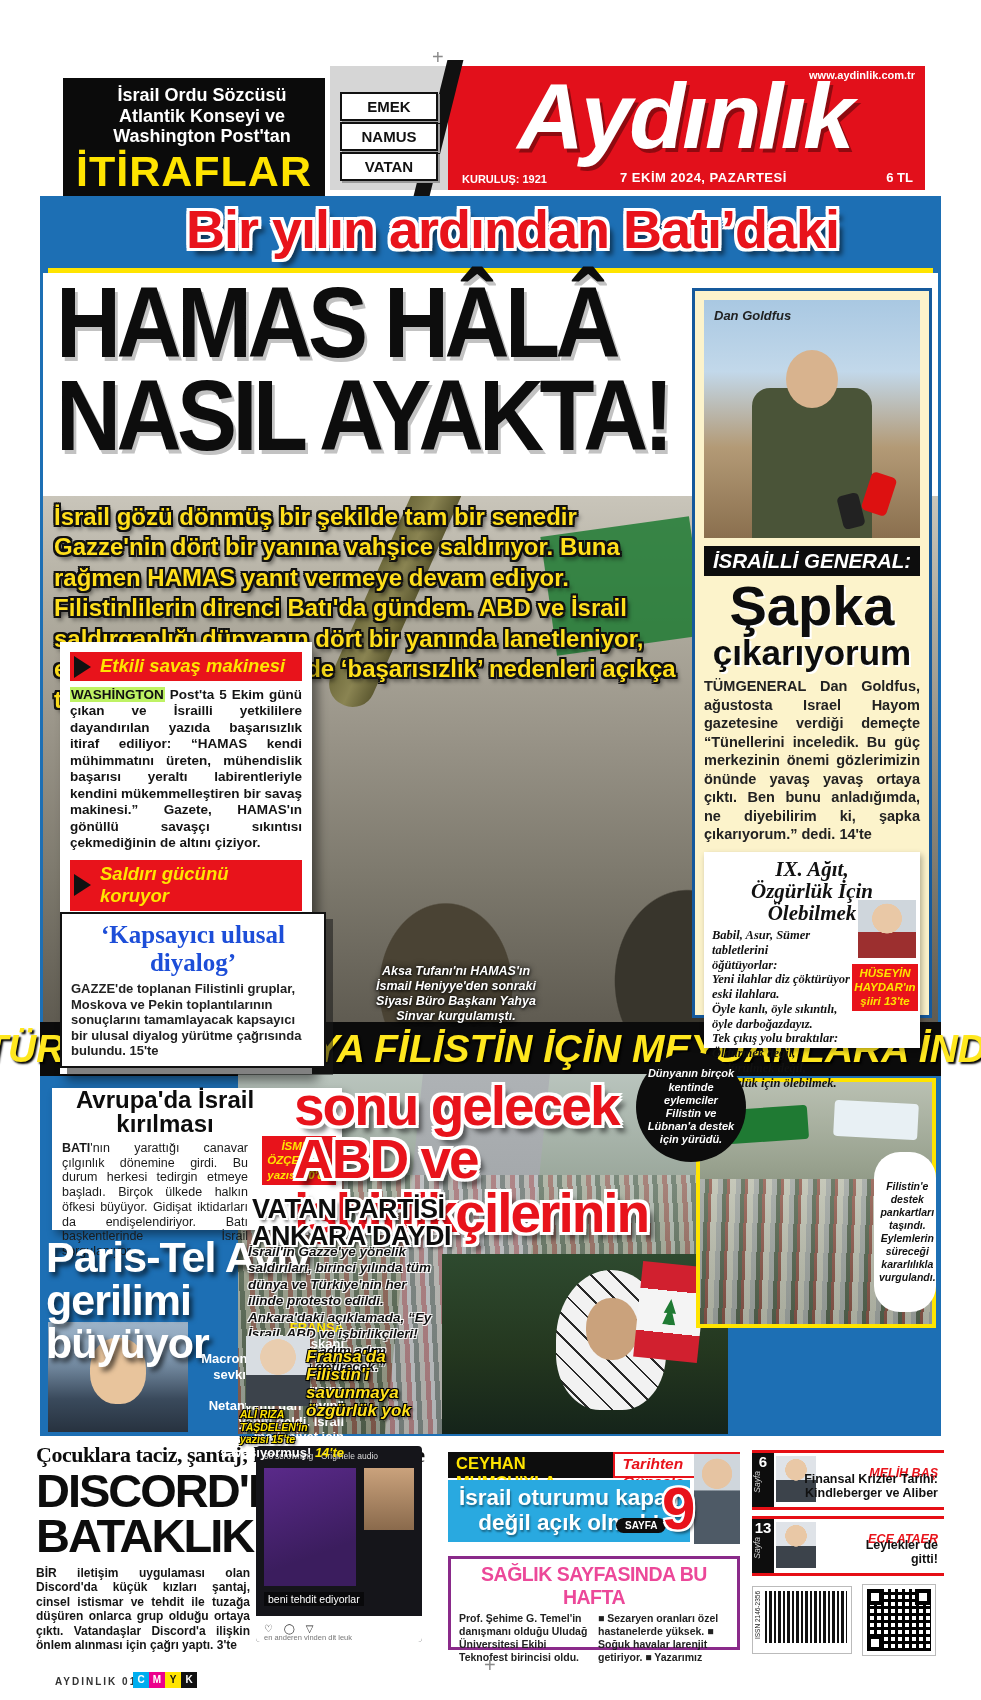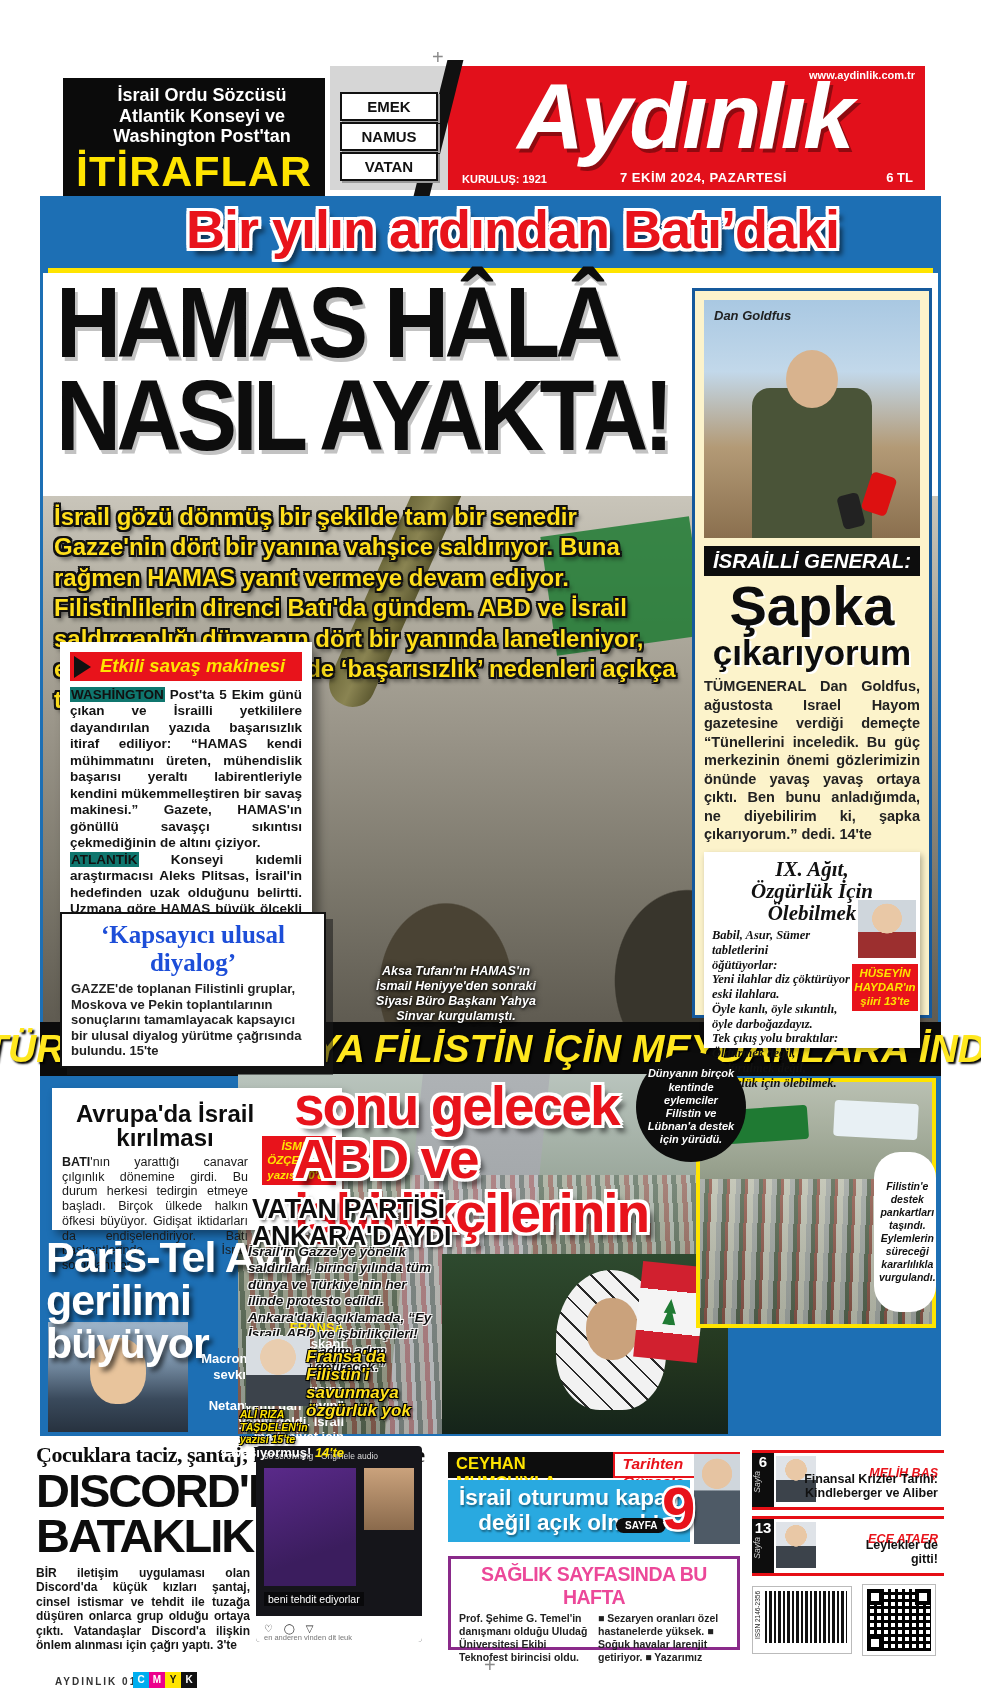--- a/index.html
+++ b/index.html
@@ -43,21 +43,21 @@
      radial-gradient(90px 120px at 18% 80%,#3c3a31 0 60%,transparent 61%),
      radial-gradient(110px 140px at 45% 85%,#4a4334 0 60%,transparent 61%),
      radial-gradient(120px 150px at 72% 82%,#38352c 0 60%,transparent 61%),
      radial-gradient(80px 100px at 92% 88%,#45412f 0 60%,transparent 61%);}
   .bigh{position:absolute;top:80px;left:16px;font-size:100px;font-weight:900;color:#0d0d0d;line-height:.93;letter-spacing:-5px;transform:scaleX(.9);transform-origin:left top;text-shadow:3px 4px 0 #c2c2c2;white-space:nowrap;}
   .standfirst{position:absolute;top:306px;left:14px;width:632px;font-size:24px;font-weight:800;line-height:1.27;color:#ffdf1b;z-index:4;}
   .leftbox{position:absolute;top:446px;left:20px;width:252px;background:#fff;padding:8px 10px 9px;z-index:4;box-shadow:6px 7px 10px rgba(0,0,0,.45);}
   .rbanner{position:relative;background:#e8131b;color:#ffe400;font-style:italic;font-weight:800;font-size:18.5px;padding:3px 6px 4px 30px;margin:2px 0 6px;}
   .rbanner:before{content:"";position:absolute;left:4px;top:50%;transform:translateY(-50%);border-top:11px solid transparent;border-bottom:11px solid transparent;border-left:17px solid #111;}
   .boxbody{font-size:13.5px;font-weight:700;line-height:1.22;color:#141414;text-align:justify;}
-  .hl{background:#0f766e;color:#111;font-weight:900;padding:0 1px;}
+  .hl{background:#bef264;color:#111;font-weight:900;padding:0 1px;}
   .pageref{background:#e8131b;color:#ffe400;font-weight:800;font-style:italic;padding:0 3px;}
   .dialogbox{position:absolute;top:716px;left:20px;width:266px;background:#fff;border:2px solid #111;padding:7px 9px;z-index:4;box-shadow:7px 7px 0 rgba(25,25,25,.55);}
   .dialogbox .dt{font-family:"Liberation Serif",serif;font-weight:900;font-size:25px;text-align:center;color:#1d4ed8;margin-bottom:4px;}
   .dialogbox .db{font-size:13px;font-weight:600;color:#222;line-height:1.2;}
   .capt{position:absolute;top:768px;left:330px;width:172px;z-index:4;text-align:center;font-size:12.5px;font-weight:700;font-style:italic;color:#fff;line-height:1.2;text-shadow:0 1px 3px #000,0 0 6px #000;}
   
   .rightbox{position:absolute;top:92px;left:652px;width:240px;height:730px;background:#fcf3cb;border:3px solid #15599c;padding:9px;z-index:5;}
   .gphoto{position:relative;width:100%;height:238px;background:linear-gradient(180deg,#a9c8e2 0%,#c2d8ea 30%,#b39a76 62%,#8a6f4e 100%);overflow:hidden;}
   .gphoto .figure{position:absolute;left:50%;bottom:0;transform:translateX(-50%);width:120px;height:150px;background:#4a5438;border-radius:18px 18px 0 0;}
   .gphoto .head{position:absolute;left:50%;bottom:130px;transform:translateX(-50%);width:52px;height:58px;background:#d8b38e;border-radius:50%;}
@@ -69,21 +69,21 @@
   .gh2{font-size:35px;font-weight:900;text-align:center;color:#0d0d0d;line-height:1;margin-top:1px;text-shadow:2px 2px 0 #fff;}
   .gbody{font-size:14.5px;font-weight:600;color:#222;line-height:1.28;text-align:justify;margin-top:7px;}
   .poembox{position:relative;background:#fff;margin-top:8px;padding:6px 8px;height:196px;box-shadow:2px 3px 6px rgba(0,0,0,.3);}
   .poembox .pt{font-family:"Liberation Serif",serif;font-style:italic;font-weight:900;font-size:21px;text-align:center;line-height:1.05;color:#111;}
   .poembox .pl{font-family:"Liberation Serif",serif;font-style:italic;font-weight:700;font-size:12.5px;line-height:1.18;color:#111;margin-top:4px;width:150px;}
   .hhphoto{position:absolute;right:4px;top:48px;width:58px;height:58px;background:radial-gradient(circle at 50% 32%,#e9c8a6 0 30%,transparent 31%),linear-gradient(180deg,#cfd6dc 0 55%,#9c2f2f 56%);}
   .hhref{position:absolute;right:2px;top:112px;width:66px;background:#e8131b;color:#ffe400;font-style:italic;font-weight:800;font-size:11.5px;text-align:center;padding:3px 2px;line-height:1.2;}
   
   .turkbanner{position:absolute;top:826px;left:0;right:0;height:54px;background:#0b0b0b;display:flex;align-items:center;justify-content:center;color:#ffe71e;font-size:39px;font-weight:900;font-style:italic;letter-spacing:0;white-space:nowrap;text-shadow:2px 2px 2px #000;}
   
-  .europebox{position:absolute;top:892px;left:12px;width:290px;height:142px;background:#fff;padding:14px 10px;z-index:4;box-shadow:4px 5px 8px rgba(0,0,0,.4);}
+  .europebox{position:absolute;top:892px;left:12px;width:290px;height:142px;background:#fff;padding:0 10px;z-index:4;box-shadow:4px 5px 8px rgba(0,0,0,.4);}
   .europebox .et{font-size:24px;font-weight:900;text-align:center;color:#0d0d0d;line-height:1.02;width:calc(100% - 64px);}
   .europebox .eb{font-size:12.5px;font-weight:400;color:#1a1a1a;line-height:1.18;margin-top:4px;padding-right:84px;text-align:justify;}
   .ozphoto{position:absolute;right:4px;top:-18px;width:62px;height:62px;background:radial-gradient(circle at 50% 32%,#e3b astronomical 0,transparent 0),radial-gradient(circle at 50% 32%,#e9c29c 0 30%,transparent 31%),linear-gradient(180deg,#dfe3e8 0 55%,#30405a 56%);}
   .ozref{position:absolute;right:6px;top:48px;width:74px;background:#e8131b;color:#ffe400;font-style:italic;font-weight:800;font-size:11.5px;text-align:center;padding:3px 2px;line-height:1.25;}
   .parish{position:absolute;top:1040px;left:6px;width:310px;font-size:43px;font-weight:900;color:#fff;line-height:1.0;letter-spacing:-1px;text-shadow:3px 4px 5px rgba(0,0,0,.65);z-index:4;}
   .macron{position:absolute;top:1126px;left:8px;width:140px;height:110px;background:linear-gradient(180deg,#9db3c8 0%,#87a0b8 28%,#3a4a5c 70%,#27323f 100%);z-index:3;}
   .macron .face{position:absolute;left:50%;top:16px;transform:translateX(-50%);width:56px;height:66px;background:#e8c49c;border-radius:46%;}
   .parisbody{position:absolute;top:1124px;left:152px;width:152px;font-size:13px;font-weight:700;color:#fff;line-height:1.2;z-index:4;text-align:right;}
   .parisbody .lead{color:#ffe400;font-weight:900;}
   .parisbody .pref{color:#ffe400;font-weight:900;font-style:italic;}
@@ -200,20 +200,21 @@
     <div class="bigh">
       <div>HAMAS HÂLÂ</div>
       <div>NASIL AYAKTA!</div>
     </div>
 
     <div class="standfirst ob">İsrail gözü dönmüş bir şekilde tam bir senedir Gazze'nin dört bir yanına vahşice saldırıyor. Buna rağmen HAMAS yanıt vermeye devam ediyor. Filistinlilerin direnci Batı'da gündem. ABD ve İsrail saldırganlığı dünyanın dört bir yanında lanetleniyor, emperyalist merkezlerde ‘başarısızlık’ nedenleri açıkça tartışılıyor</div>
 
     <div class="leftbox">
       <div class="rbanner">Etkili savaş makinesi</div>
       <div class="boxbody"><span class="hl">WASHİNGTON</span><span> Post'ta 5 Ekim günü çıkan ve İsrailli yetkililere dayandırılan yazıda başarısızlık itiraf ediliyor: “HAMAS kendi mühimmatını üreten, mühendislik başarısı yeraltı labirentleriyle kendini mükemmelleştiren bir savaş makinesi.” Gazete, HAMAS'ın gönüllü savaşçı sıkıntısı çekmediğinin de altını çiziyor.</span></div>
+      <div class="rbanner" style="margin-top:8px;">Saldırı gücünü koruyor</div>
       <div class="boxbody"><span class="hl">ATLANTİK</span><span> Konseyi kıdemli araştırmacısı Aleks Plitsas, İsrail'in hedefinden uzak olduğunu belirtti. Uzmana göre HAMAS büyük ölçekli saldırı gücüne sahip. İsrail Ordu Sözcüsü Daniel Hagari İran saldırısında Nevatim ve Tel Nof Hava Üssü'nün zarar gördüğünü kabul etti. </span><span class="pageref">14'te</span></div>
     </div>
 
     <div class="dialogbox">
       <div class="dt">‘Kapsayıcı ulusal diyalog’</div>
       <div class="db"><b>GAZZE</b><span>'de toplanan Filistinli gruplar, Moskova ve Pekin toplantılarının sonuçlarını tamamlayacak kapsayıcı bir ulusal diyalog yürütme çağrısında bulundu. </span><b>15'te</b></div>
     </div>
 
     <div class="capt">Aksa Tufanı'nı HAMAS'ın İsmail Heniyye'den sonraki Siyasi Büro Başkanı Yahya Sinvar kurgulamıştı.</div>
 

